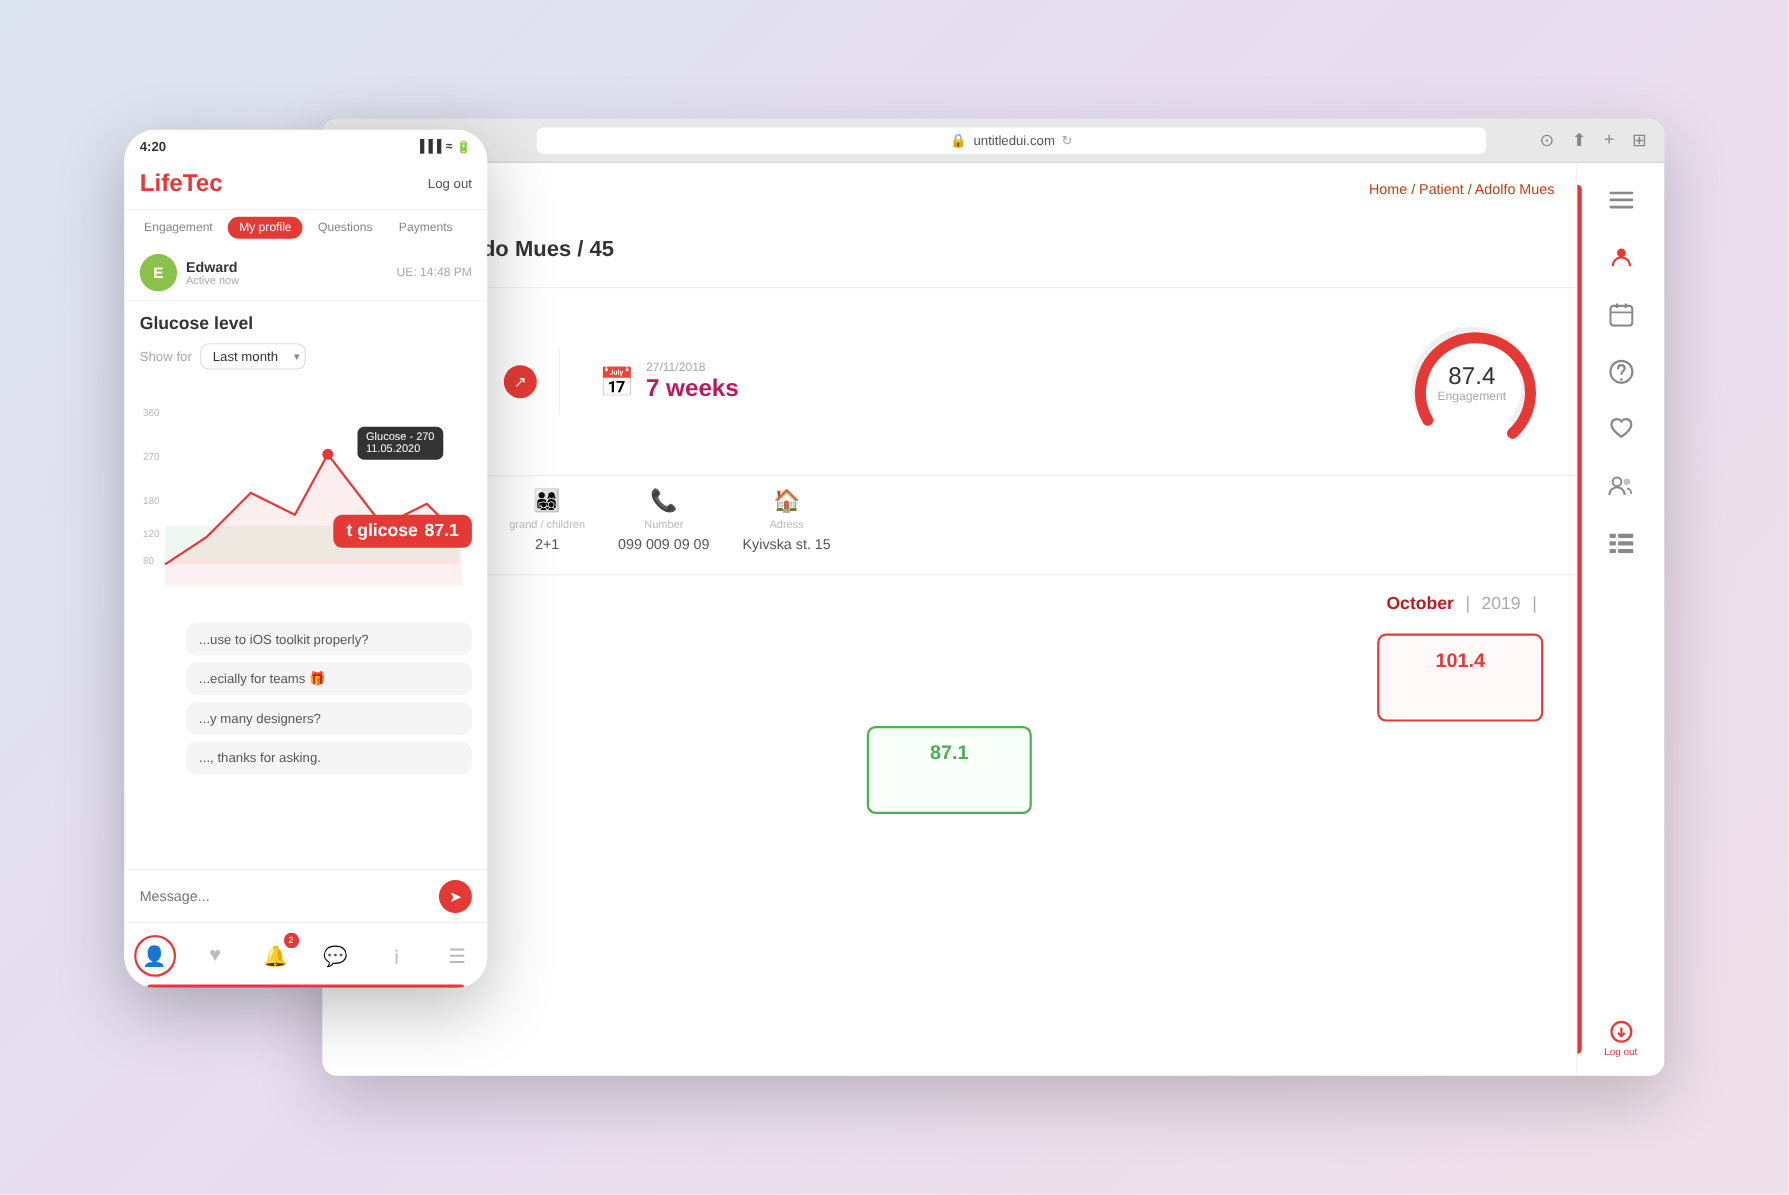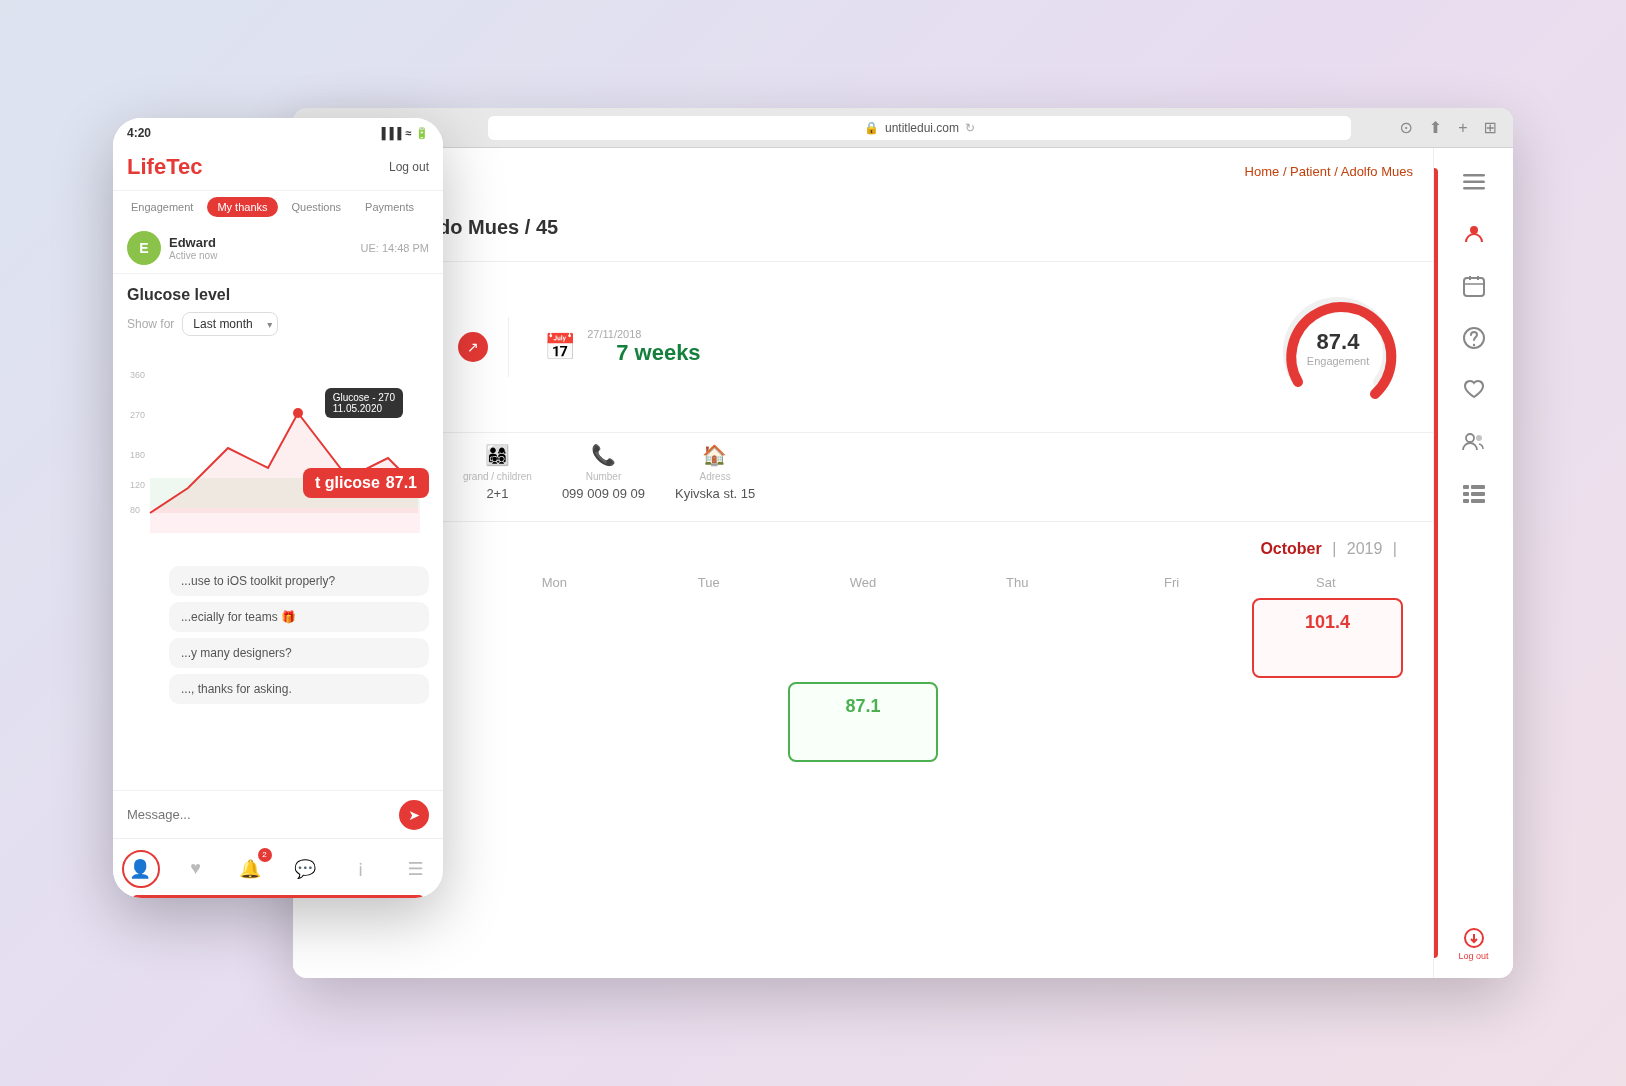--- a/index.html
+++ b/index.html
@@ -140,21 +140,21 @@
       background: white;
       border-radius: 10px;
     }
 
     .stat-label {
       font-size: 11px; color: #aaa;
     }
     .stat-value {
       font-size: 22px; font-weight: 700; color: #E53935;
     }
-    .stat-value.dark { color: #15803d; margin-left: 29px; }
+    .stat-value.dark { color: #be185d; }
 
     .nav-arrow-btn {
       width: 30px; height: 30px;
       border-radius: 50%;
       background: #E53935;
       border: none;
       color: white;
       display: flex; align-items: center; justify-content: center;
       cursor: pointer;
       font-size: 14px;
@@ -191,21 +191,21 @@
       width: 130px; height: 130px;
     }
 
     .gauge-center {
       position: absolute;
       top: 50%; left: 50%;
       transform: translate(-50%, -48%);
       text-align: center;
     }
 
-    .gauge-value { font-size: 22px; font-weight: 700; color: #333; }
+    .gauge-value { font-size: 22px; font-weight: 400; color: #333; }
     .gauge-label { font-size: 11px; color: #aaa; }
 
     
     .calendar-section {
       padding: 16px 30px;
     }
 
     .calendar-nav {
       display: flex;
       align-items: center;
@@ -601,21 +601,21 @@
 
     <div class="mobile-header">
       <div class="app-logo">
         <span>Life</span><span style="color:#E53935">Tec</span>
       </div>
       <button class="logout-btn-mobile">Log out</button>
     </div>
 
     <div class="mobile-tabs">
       <button class="mobile-tab">Engagement</button>
-      <button class="mobile-tab active">My thanks</button>
+      <button class="mobile-tab active">My profile</button>
       <button class="mobile-tab">Questions</button>
       <button class="mobile-tab">Payments</button>
     </div>
 
     <div class="mobile-body">
 
       <div style="display:flex;align-items:center;gap:8px;padding:8px 14px;border-bottom:1px solid #f0f0f0;">
         <div class="chat-avatar">E</div>
         <div>
           <div class="chat-user-name">Edward</div>
@@ -828,29 +828,20 @@
               <button class="month-nav-btn">›</button>
             </div>
             <div>
               <span class="month-name">October</span>
               <span style="color:#aaa;margin:0 6px;">|</span>
               <span class="year-display">2019</span>
               <span style="color:#aaa;margin:0 6px;">|</span>
             </div>
           </div>
 
-          <div class="cal-header">
-            <span>Sun</span>
-            <span>Mon</span>
-            <span>Tue</span>
-            <span>Wed</span>
-            <span>Thu</span>
-            <span>Fri</span>
-            <span>Sat</span>
-          </div>
 
           <div class="cal-grid">
             <div class="cal-cell"></div>
             <div class="cal-cell"></div>
             <div class="cal-cell"></div>
             <div class="cal-cell"></div>
             <div class="cal-cell"></div>
             <div class="cal-cell"></div>
             <div class="cal-cell highlighted-red">
               <div class="cal-value-red">101.4</div>

